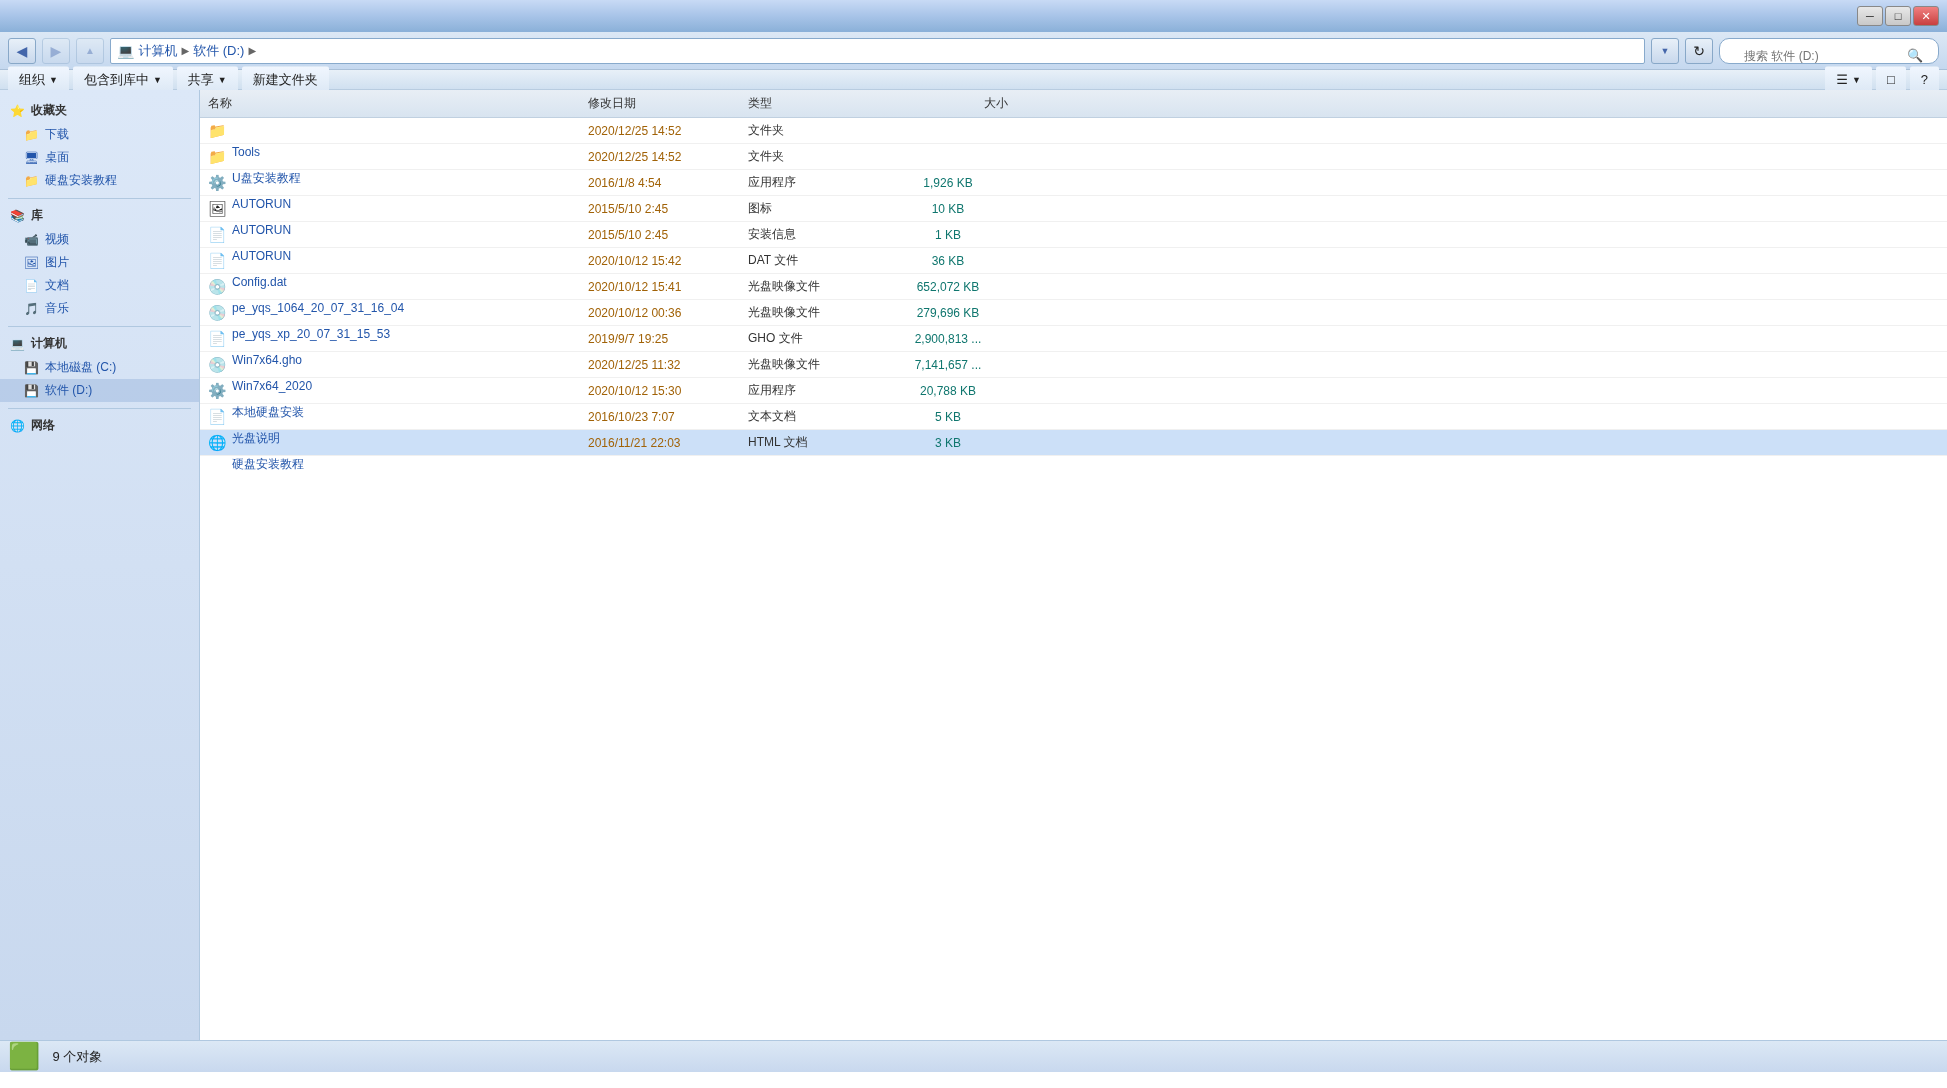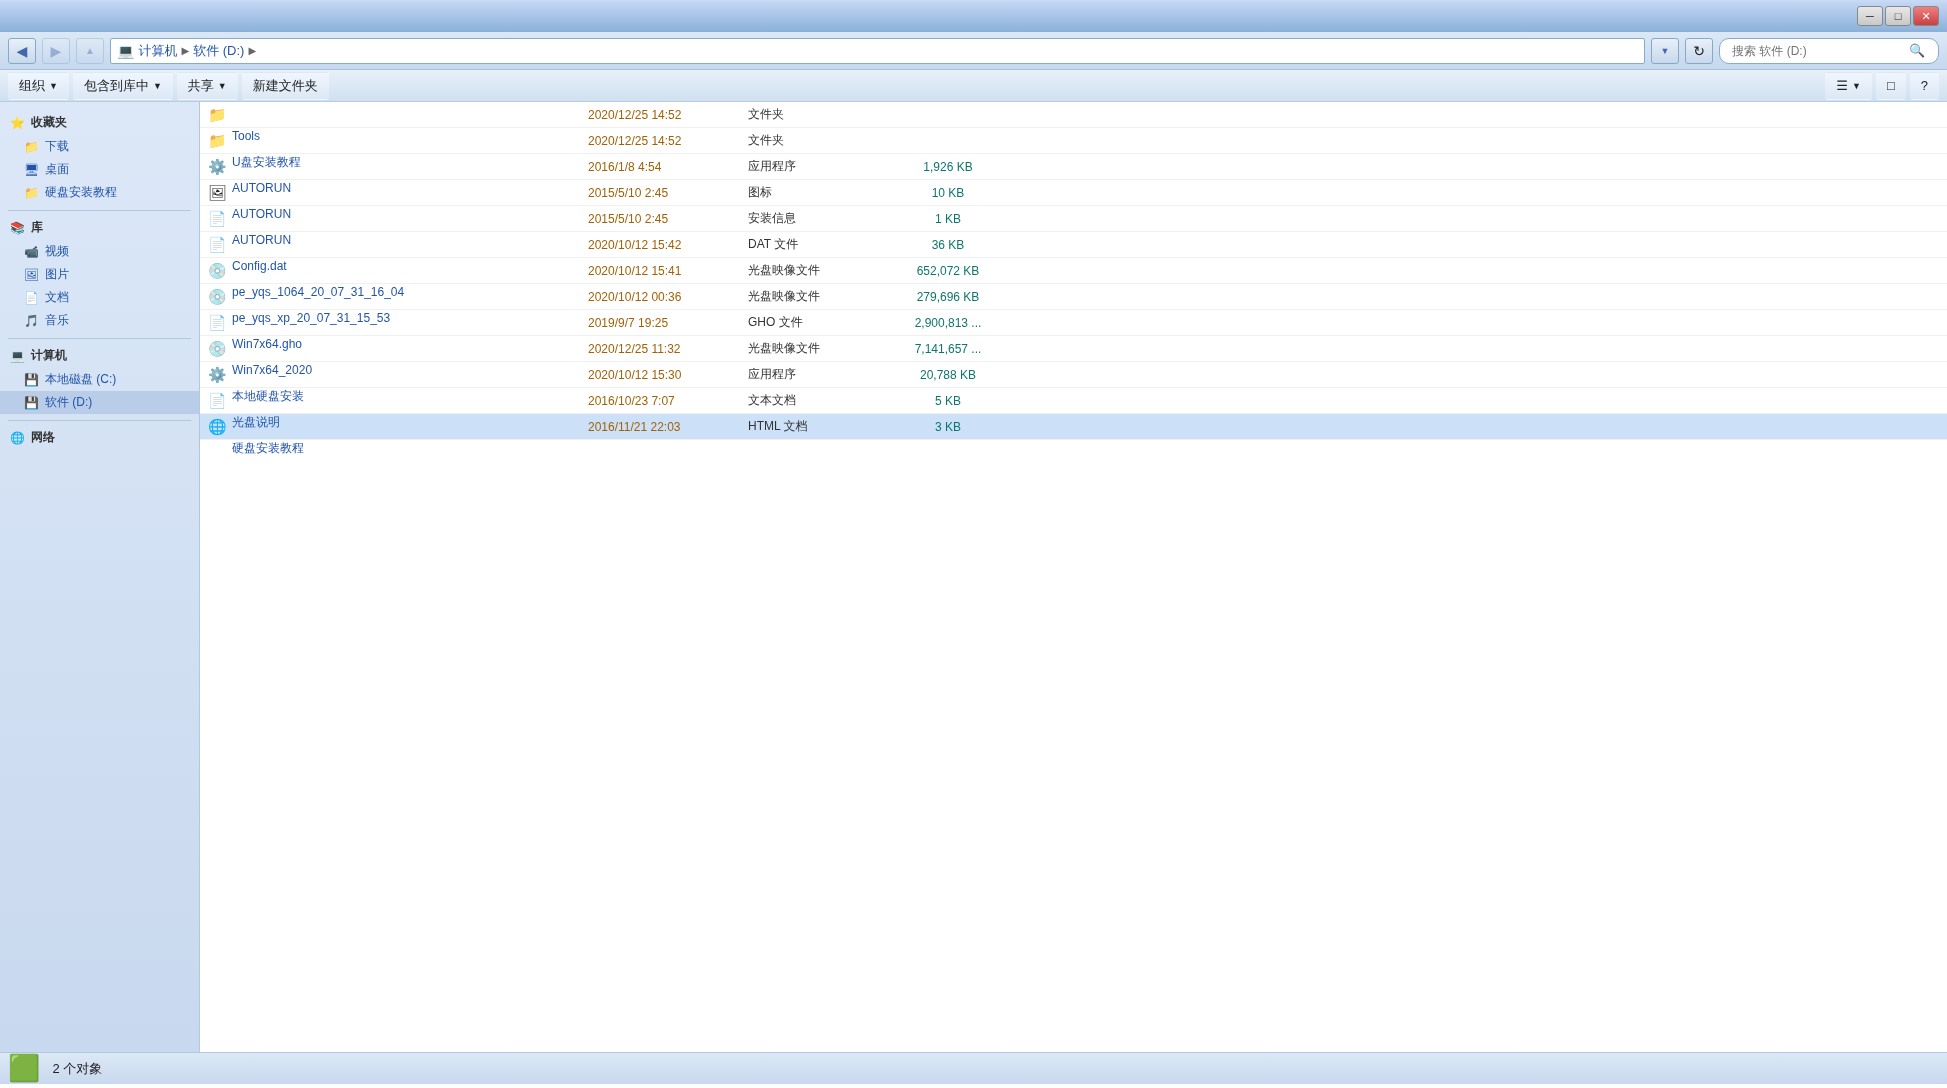--- a/index.html
+++ b/index.html
@@ -94,29 +94,29 @@
       cursor: pointer;
       font-size: 14px;
     }
     .search-bar {
       width: 220px;
       height: 26px;
       background: white;
       border: 1px solid #88aacc;
       border-radius: 10px;
       display: flex;
-      align-items: center;
-      padding: 0 12px;
-      gap: 17px;
+      align-items: flex-end;
+      padding: 0 24px;
+      gap: 8px;
       color: #888;
     }
 
     
     .toolbar {
-      height: 32px;
+      height: 20px;
       background: linear-gradient(to bottom, #e8f0f8, #d0e0f0);
       border-bottom: 1px solid #b8cce0;
       display: flex;
       align-items: center;
       padding: 4px 8px;
       gap: 4px;
     }
     .toolbar-btn {
       height: 28px;
       padding: 0 10px;
@@ -365,20 +365,26 @@
     <div class="sidebar-section">
       <div class="sidebar-section-header">
         <span>🌐</span>
         <span>网络</span>
       </div>
     </div>
   </div>
 
   <div class="file-area">
 
+    <div class="file-list-header">
+      <div class="col-name">名称</div>
+      <div class="col-date">修改日期</div>
+      <div class="col-type">类型</div>
+      <div class="col-size">大小</div>
+    </div>
 
     <div id="file-rows-container">
         <div class="file-row">
     <div class="file-icon">📁</div>
     <div class="file-name">Tools</div>
     <div class="file-date">2020/12/25 14:52</div>
     <div class="file-type">文件夹</div>
     <div class="file-size"></div>
   </div>
         <div class="file-row">
@@ -464,14 +470,14 @@
     <div class="file-date">2016/11/21 22:03</div>
     <div class="file-type">HTML 文档</div>
     <div class="file-size">3 KB</div>
   </div>
       </div>
   </div>
 </div>
 
 <div class="statusbar">
   <span style="font-size:26px;">🟩</span>
-  <span>2 个对象</span>
+  <span>9 个对象</span>
 </div>
 
 </body></html>

